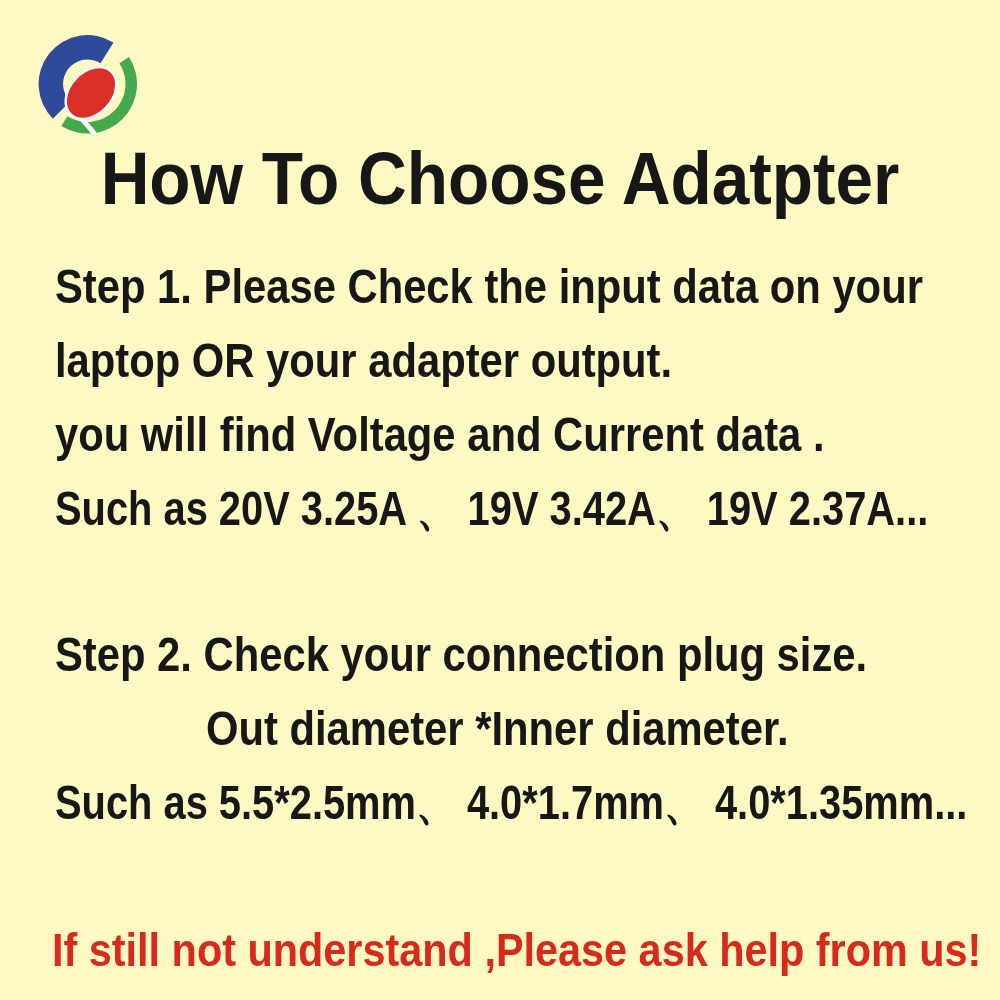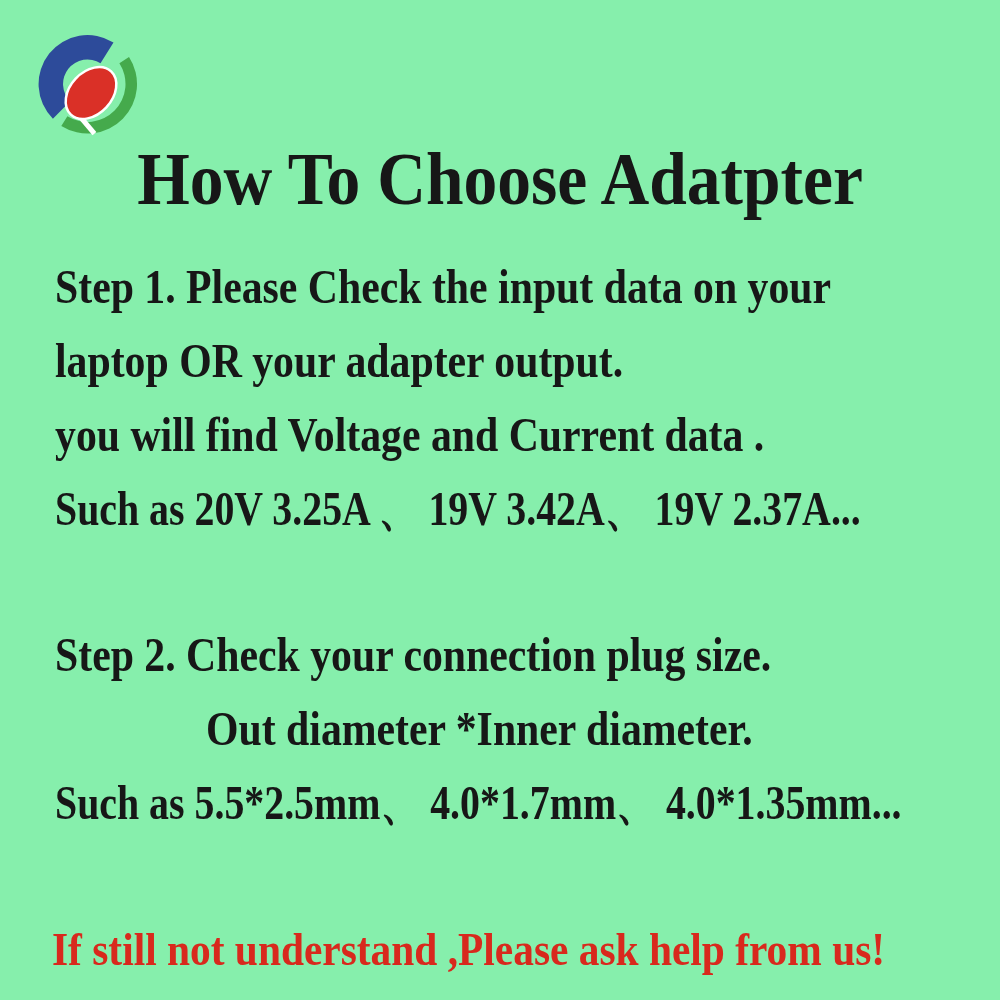--- a/index.html
+++ b/index.html
@@ -1,21 +1,21 @@
 <!DOCTYPE html>
 <html><head>
 <meta charset="utf-8">
 <style>
   html,body{margin:0;padding:0;background:#ffffff;}
   .canvas{
     position:relative;
     width:1000px;height:1000px;
-    background:#86efac;
+    background:#fef9c3;
     overflow:hidden;
-    font-family:Liberation Serif, serif;
+    font-family:Liberation Sans, sans-serif;
     color:#171717;
   }
   .logo{
     position:absolute;
     left:30px;top:22px;
     width:120px;height:122px;
   }
   .title{
     position:absolute;
     top:141px;left:0;width:100%;

